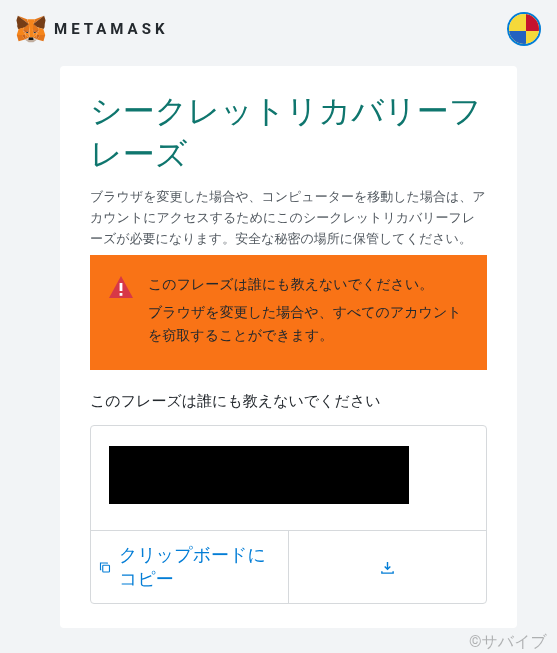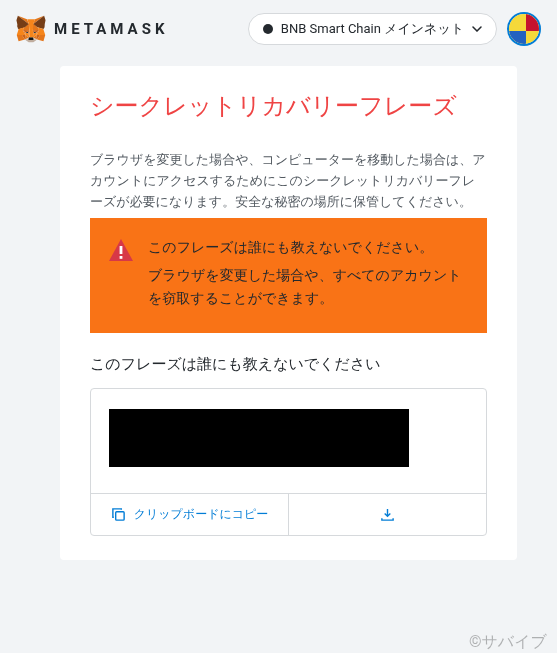--- a/index.html
+++ b/index.html
@@ -54,25 +54,25 @@
       overflow: hidden;
       flex-shrink: 0;
     }
     .card {
       background: #fff;
       margin: 8px 40px 0 60px;
       padding: 24px 30px;
       border-radius: 4px;
     }
     .page-title {
-      font-size: 24px;
+      font-size: 32px;
       font-weight: 400;
-      color: #ef4444;
+      color: #0f766e;
       line-height: 1.35;
-      margin-bottom: 28px;
+      margin-bottom: 11px;
     }
     .page-desc {
       font-size: 13px;
       color: #535a61;
       line-height: 1.6;
       margin-bottom: 5px;
     }
     .warning-box {
       background: #f97316;
       padding: 18px 20px 18px 18px;
@@ -112,21 +112,21 @@
       border-top: 1px solid #d6d9dc;
     }
     .phrase-action {
       flex: 1;
       display: flex;
       align-items: center;
       justify-content: center;
       gap: 8px;
       padding: 12px 8px;
       color: #037dd6;
-      font-size: 12px;
+      font-size: 18px;
       cursor: pointer;
     }
     .phrase-action:first-child {
       border-right: 1px solid #d6d9dc;
     }
     .watermark {
       position: absolute;
       bottom: 0;
       right: 10px;
       font-size: 16px;
@@ -149,27 +149,20 @@
       <path fill="#E4751F" d="M7.83 17.65l3.13 6.04-.11-3.02zM24.17 20.67l-.14 3.02 3.13-6.04zM15.28 17.98l-.7 3.79.87 4.49.2-5.91zM19.74 17.98l-.36 2.36.18 5.92.88-4.49z"></path>
       <path fill="#F6851B" d="M20.43 21.77l-.88 4.49.62.45 3.86-3.02.14-3.02zM10.85 20.67l.11 3.02 3.86 3.02.63-.45-.87-4.49z"></path>
       <path fill="#C0AD9E" d="M20.49 29.75l.04-1.12-.33-.29h-5.4l-.31.29.03 1.12-4.16-.86 1.45 1.19 2.95 2.05h5.49l2.96-2.05 1.44-1.19z"></path>
       <path fill="#161616" d="M20.17 26.71l-.62-.45h-4.1l-.63.45-.35 2.92.31-.29h5.4l.33.29z"></path>
       <path fill="#763D16" d="M33.52 11.44l1.12-5.38L32.96 1 20.17 10.5l4.9 4 6.97 2.04 1.55-1.8-.67-.48 1.07-.98-.83-.64 1.07-.82zM.36 6.06l1.12 5.38-.71.53 1.07.82-.82.64 1.06.98-.66.48 1.54 1.8 6.97-2.04 4.91-4L2.04 1z"></path>
       <path fill="#F6851B" d="M32.04 16.54l-6.97-2.04 2.09 3.15-3.13 6.04 4.12-.05h6.15zM9.92 14.5l-6.96 2.04L.7 23.64h6.14l4.12.05-3.13-6.04zM19.74 17.98l.43-7.48 2.06-5.47H13.05l2.03 5.47.46 7.48.17 2.38.01 5.89h4.1l.02-5.89z"></path>
     </svg>
     <span class="brand-text">METAMASK</span>
   </div>
   <div style="display:flex;align-items:center;gap:10px;">
-    <div class="network-selector">
-      <span class="network-dot"></span>
-      <span>BNB Smart Chain メインネット</span>
-      <svg width="10" height="6" viewBox="0 0 10 6">
-          <path d="M1 1l4 4 4-4" stroke="#24292e" stroke-width="1.5" fill="none" stroke-linecap="round"></path>
-        </svg>
-    </div>
     <div class="account-icon">
       <svg width="34" height="34" viewBox="0 0 34 34">
         <rect width="34" height="34" fill="#f5d93a"></rect>
         <path d="M17 0 A17 17 0 0 1 34 17 L17 17 Z" fill="#c5132f"></path>
         <path d="M0 17 A17 17 0 0 0 17 34 L17 17 Z" fill="#2362c0"></path>
       </svg>
     </div>
   </div>
 </div>
 

